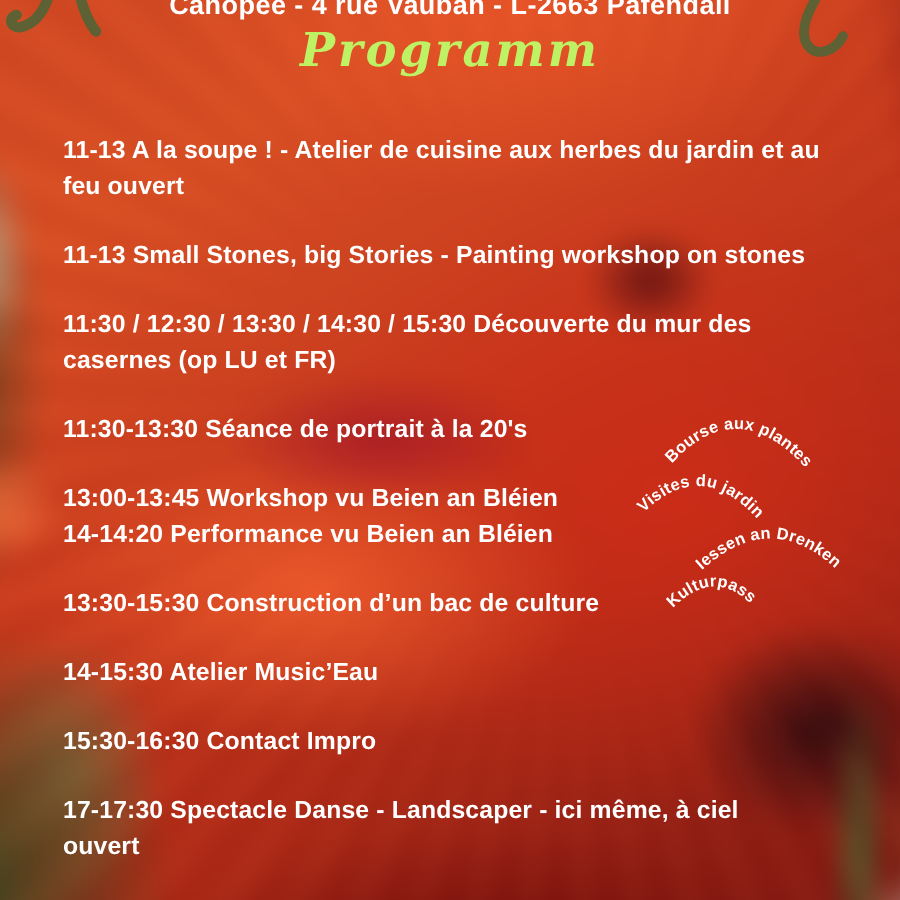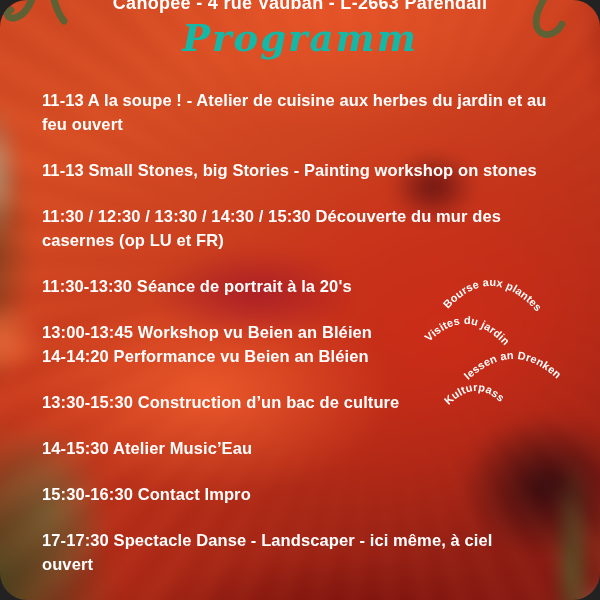--- a/index.html
+++ b/index.html
@@ -1,19 +1,18 @@
 <!DOCTYPE html>
 <html><head>
 <meta charset="utf-8">
 <style>
   html,body{margin:0;padding:0;background:#222;}
   .poster{
     position:relative;width:600px;height:600px;overflow:hidden;
     font-family:"Liberation Sans",sans-serif;
-    border-radius:27px;
     -webkit-font-smoothing:antialiased;
   }
   
   .bg{
     position:absolute;inset:-20px;
     transform:scale(1.04);
     filter:blur(7px);
     background-color:#c03618;
     background-image:
       
@@ -58,23 +57,23 @@
     opacity:.7;
   }
   
   .address{
     position:absolute;top:-7px;left:0;width:100%;
     text-align:center;color:#fff;font-weight:bold;font-size:18px;
     letter-spacing:.3px;white-space:nowrap;
   }
   .title{
     position:absolute;top:16px;left:0;width:100%;
-    text-align:center;color:#14b8a6;
+    text-align:center;color:#bef264;
     font-family:"DejaVu Serif",serif;font-style:italic;font-weight:bold;
-    font-size:37px;letter-spacing:2px;
+    font-size:31px;letter-spacing:2px;
   }
   .events{
     position:absolute;top:88px;left:42px;width:560px;
     color:#fff;font-weight:bold;font-size:16.5px;line-height:24px;
     letter-spacing:.1px;
   }
   .events p{margin:0 0 22px 0;white-space:pre-line;}
   .events p:nth-child(5){margin-bottom:0;} 
   
   .overlay{position:absolute;inset:0;pointer-events:none;}

